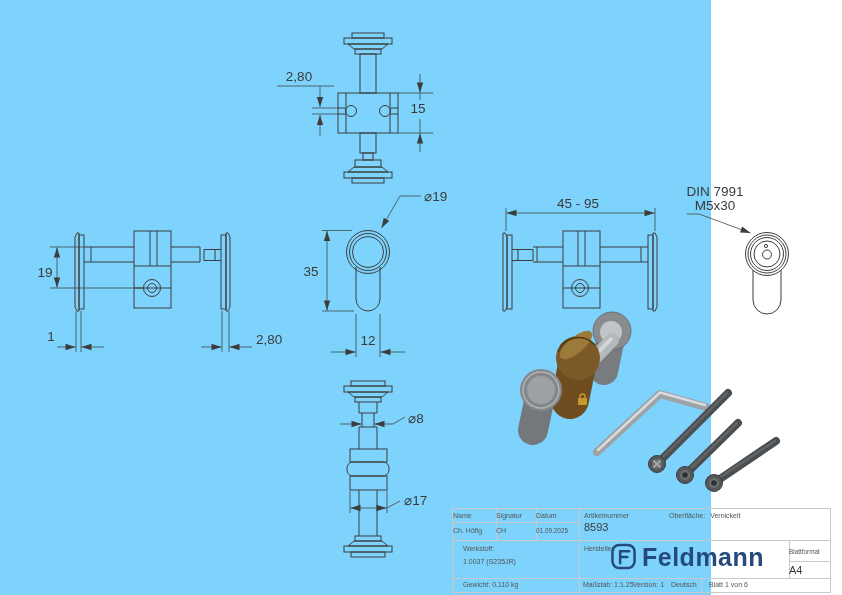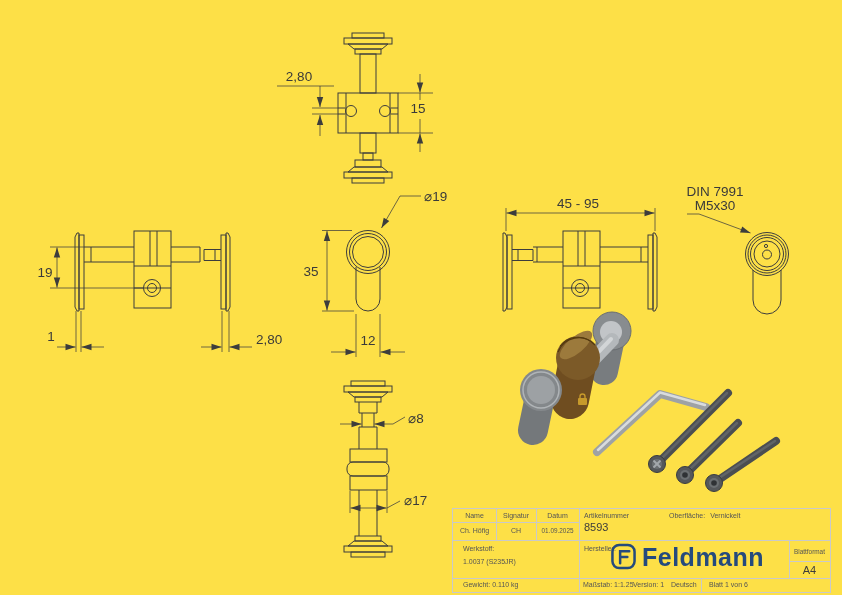--- a/index.html
+++ b/index.html
@@ -1,27 +1,27 @@
 <!DOCTYPE html>
 <html><head>
 <meta charset="utf-8">
 <style>
   html,body{margin:0;padding:0;background:#ffffff;width:842px;height:595px;overflow:hidden;}
-  #sheet{position:relative;width:842px;height:595px;background:#fde047;font-family:"Liberation Sans",sans-serif;}
+  #sheet{position:relative;width:711px;height:595px;background:#7dd3fc;font-family:"Liberation Sans",sans-serif;}
   svg text{font-family:"Liberation Sans",sans-serif;}
   .part rect,.part polygon,.part circle,.part path{fill:none;stroke:#3d3d3d;stroke-width:1;}
   .part line{stroke:#3d3d3d;stroke-width:1;}
   .dim line,.dim path{stroke:#3d3d3d;stroke-width:0.75;fill:none;}
   .dimtext{font-size:13.5px;fill:#3a3a3a;}
   
   #tblock{position:absolute;left:452px;top:500px;width:377px;height:83px;border:1px solid #c9c9c9;color:#555;font-size:7px;margin-top:8px;}
   #tblock .vl{position:absolute;width:1px;background:#c9c9c9;}
   #tblock .hl{position:absolute;height:1px;background:#c9c9c9;}
   #tblock .cell{position:absolute;white-space:nowrap;}
-  #tblock .ctr{text-align:center;}
+  #tblock .ctr{text-align:left;}
   .artnum{font-size:11px;color:#3c3c3c;}
   .a4{font-size:11px;color:#3c3c3c;}
   #logo{position:absolute;left:158px;top:34px;width:178px;height:34px;display:flex;align-items:flex-start;gap:6px;}
   #logo .brandtext{font-size:25px;font-weight:bold;color:#254a7d;letter-spacing:0.5px;}
 </style>
 </head>
 <body>
 
 <div id="sheet">
 

